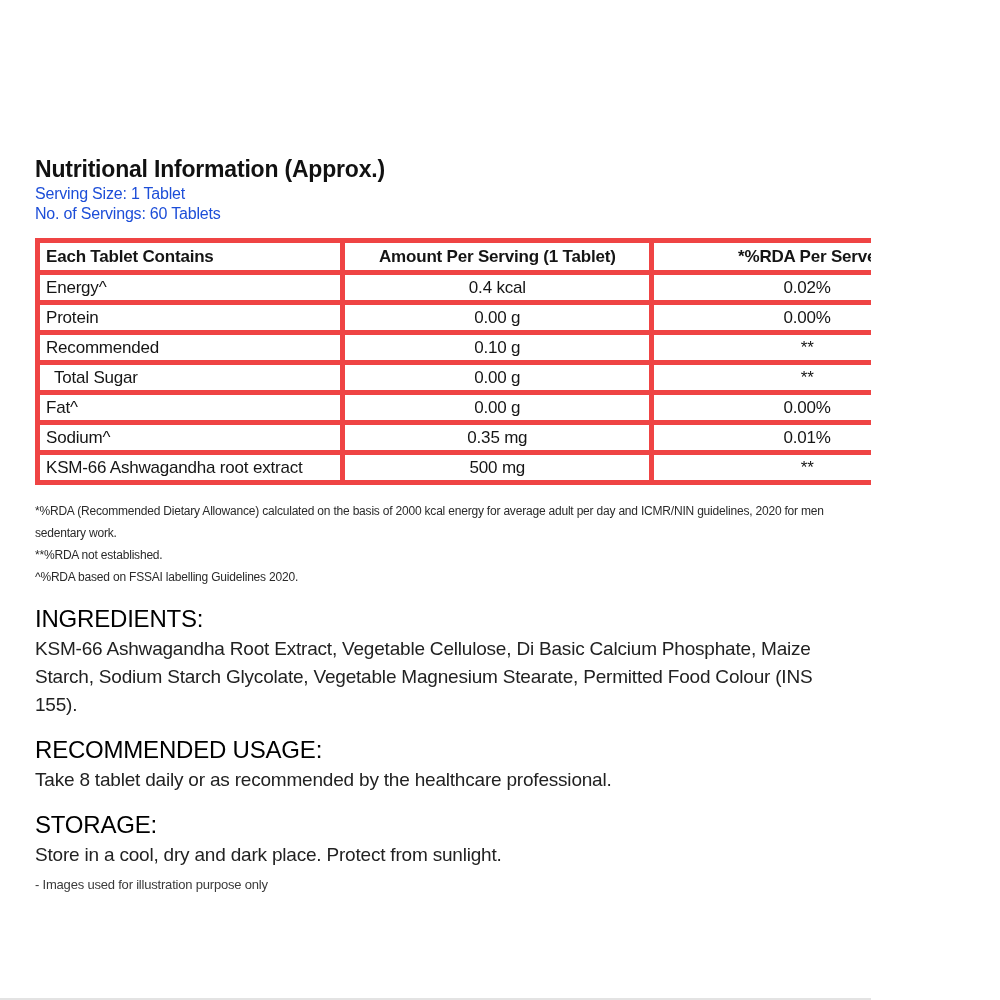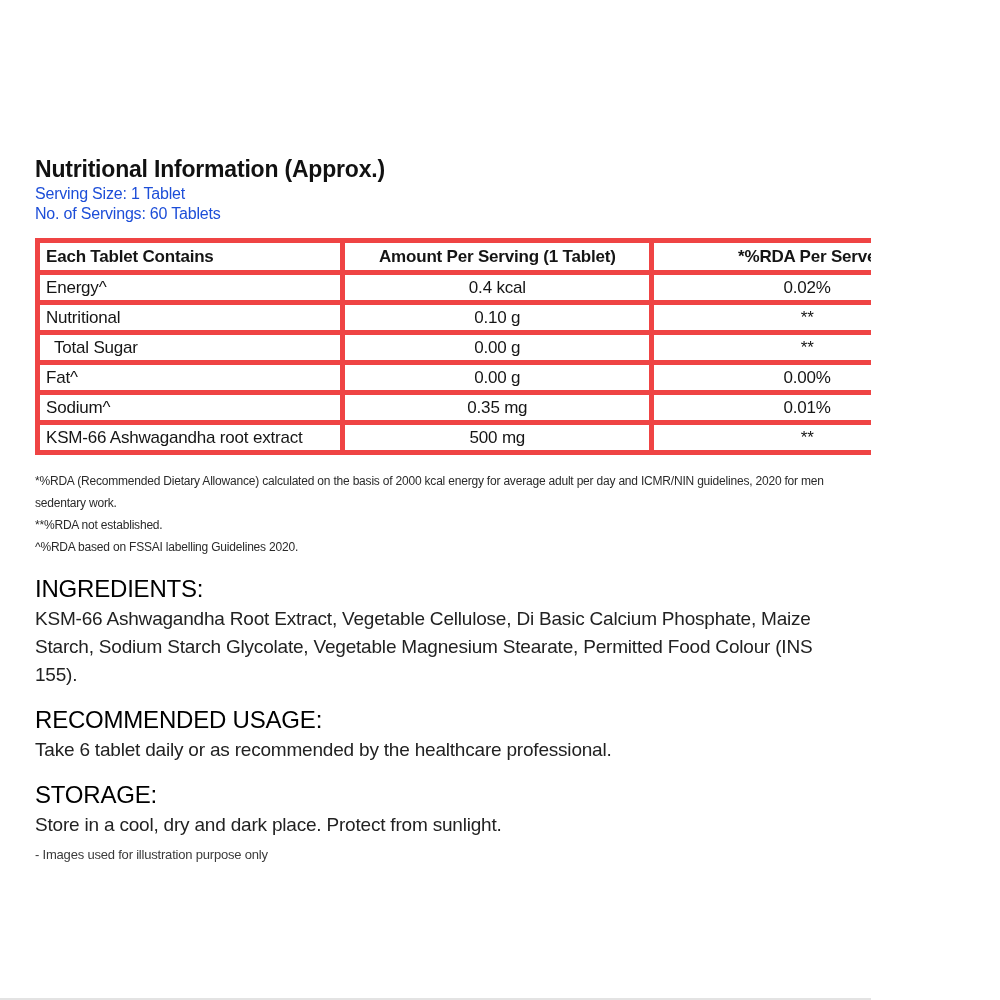--- a/index.html
+++ b/index.html
@@ -119,21 +119,26 @@
           <th class="c-rda">*%RDA Per Serve</th>
         </tr>
       </thead>
       <tbody>
           <tr>
             <td class="c-name">Energy^</td>
             <td class="c-amt">0.4 kcal</td>
             <td class="c-rda">0.02%</td>
           </tr>
           <tr>
-            <td class="c-name">Nutritional</td>
+            <td class="c-name">Protein</td>
+            <td class="c-amt">0.00 g</td>
+            <td class="c-rda">0.00%</td>
+          </tr>
+          <tr>
+            <td class="c-name">Recommended</td>
             <td class="c-amt">0.10 g</td>
             <td class="c-rda">**</td>
           </tr>
           <tr>
             <td class="c-name indent">Total Sugar</td>
             <td class="c-amt">0.00 g</td>
             <td class="c-rda">**</td>
           </tr>
           <tr>
             <td class="c-name">Fat^</td>
@@ -156,21 +161,21 @@
     <div class="footnotes">
       <p class="footnote">*%RDA (Recommended Dietary Allowance) calculated on the basis of 2000 kcal energy for average adult per day and ICMR/NIN guidelines, 2020 for men sedentary work.</p>
       <p class="footnote">**%RDA not established.</p>
       <p class="footnote">^%RDA based on FSSAI labelling Guidelines 2020.</p>
     </div>
 
     <h2 class="section-heading">INGREDIENTS:</h2>
     <p class="section-body">KSM-66 Ashwagandha Root Extract, Vegetable Cellulose, Di Basic Calcium Phosphate, Maize Starch, Sodium Starch Glycolate, Vegetable Magnesium Stearate, Permitted Food Colour (INS 155).</p>
 
     <h2 class="section-heading">RECOMMENDED USAGE:</h2>
-    <p class="section-body">Take 6 tablet daily or as recommended by the healthcare professional.</p>
+    <p class="section-body">Take 8 tablet daily or as recommended by the healthcare professional.</p>
 
     <h2 class="section-heading">STORAGE:</h2>
     <p class="section-body">Store in a cool, dry and dark place. Protect from sunlight.</p>
 
     <p class="disclaimer">- Images used for illustration purpose only</p>
   </div>
 
   <div class="bottom-edge-artifact"></div>
 </div>
 

